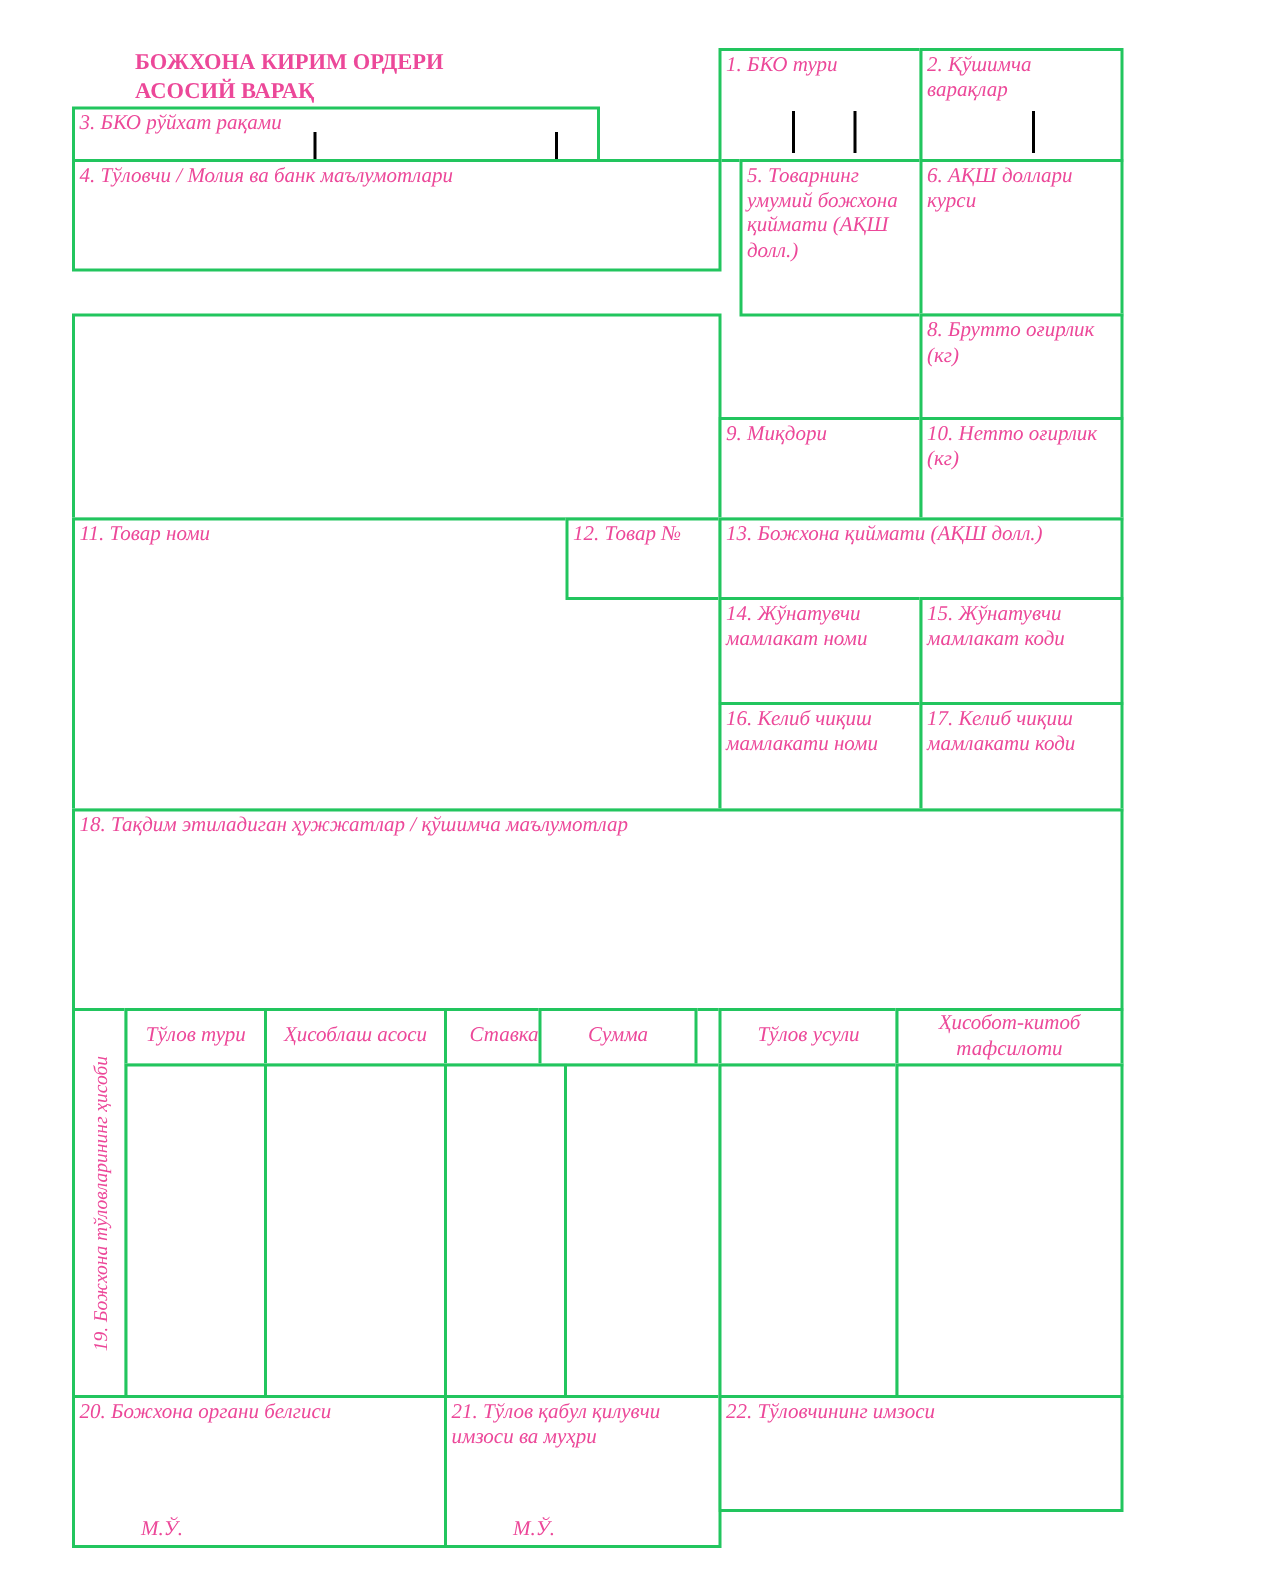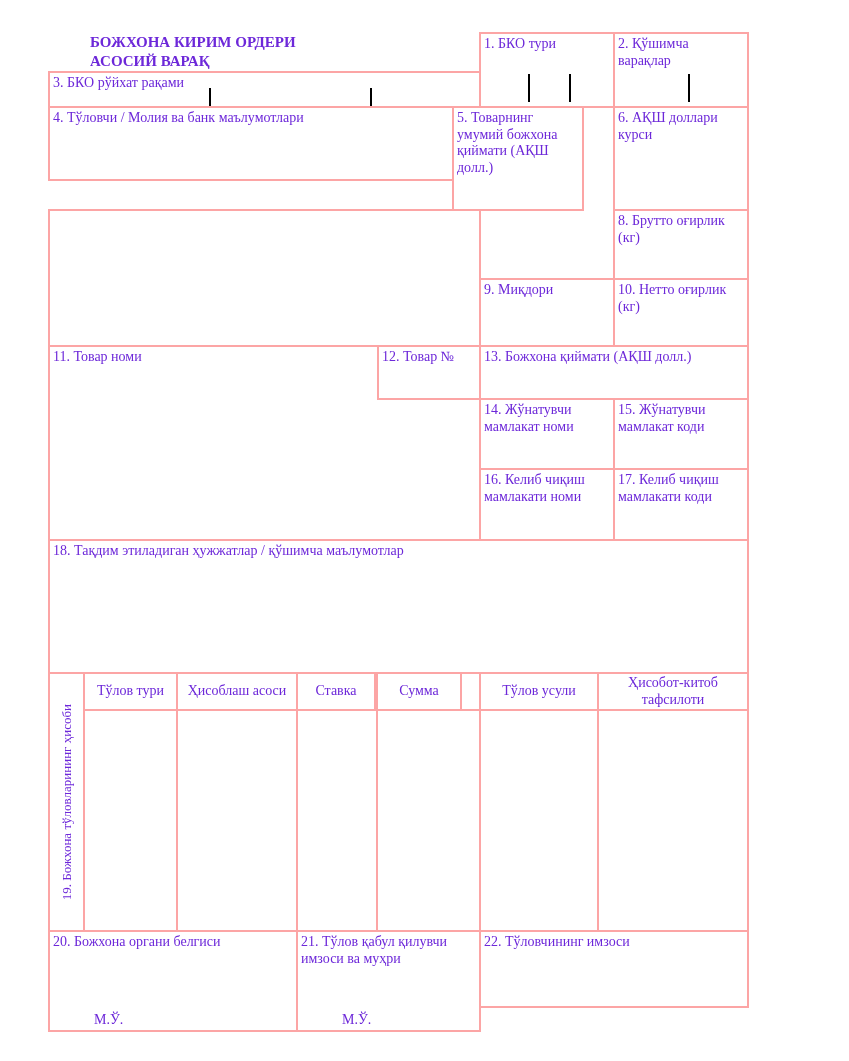--- a/index.html
+++ b/index.html
@@ -6,30 +6,31 @@
     margin: 0;
     padding: 0;
     background: #ffffff;
   }
   #canvas {
     position: relative;
     width: 849px;
     height: 1061px;
     background: #ffffff;
     font-family: "Liberation Serif", "DejaVu Serif", serif;
-    color: #6d28d9;
+    color: #ec4899;
     overflow: hidden;
   }
   .cell {
     position: absolute;
     box-sizing: border-box;
-    border: 2px solid #fca5a5;
+    border: 2px solid #22c55e;
     background: #ffffff;
     font-size: 14px;
     line-height: 1.18;
+    font-style: italic;
   }
   .lbl {
     display: block;
     padding: 2px 4px 0 3px;
   }
   .title {
     position: absolute;
     left: 90px;
     top: 33px;
     font-weight: bold;
@@ -81,32 +82,32 @@
   <div class="cell" style="left:479px;top:32px;width:136px;height:76px">
     <span class="lbl">1. БКО тури</span>
   </div>
   <div class="cell" style="left:613px;top:32px;width:136px;height:76px">
     <span class="lbl">2. Қўшимча варақлар</span>
   </div>
   <div class="tick" style="left:528px;top:74px;height:28px"></div>
   <div class="tick" style="left:569px;top:74px;height:28px"></div>
   <div class="tick" style="left:688px;top:74px;height:28px"></div>
 
-  <div class="cell" style="left:48px;top:71px;width:433px;height:37px">
+  <div class="cell" style="left:48px;top:71px;width:352px;height:37px">
     <span class="lbl">3. БКО рўйхат рақами</span>
   </div>
   <div class="tick" style="left:209px;top:88px;height:18px"></div>
   <div class="tick" style="left:370px;top:88px;height:18px"></div>
 
   <div class="cell" style="left:48px;top:106px;width:433px;height:75px">
     <span class="lbl">4. Тўловчи / Молия ва банк маълумотлари</span>
   </div>
   <div class="cell" style="left:48px;top:209px;width:433px;height:138px"></div>
 
-  <div class="cell" style="left:452px;top:106px;width:132px;height:105px">
+  <div class="cell" style="left:493px;top:106px;width:132px;height:105px">
     <span class="lbl">5. Товарнинг умумий божхона қиймати (АҚШ долл.)</span>
   </div>
   <div class="cell" style="left:613px;top:106px;width:136px;height:105px">
     <span class="lbl">6. АҚШ доллари курси</span>
   </div>
   <div class="cell" style="left:613px;top:209px;width:136px;height:71px">
     <span class="lbl">8. Брутто оғирлик (кг)</span>
   </div>
   <div class="cell" style="left:479px;top:278px;width:136px;height:69px">
     <span class="lbl">9. Миқдори</span>
@@ -147,21 +148,21 @@
 
   <div class="cell hdrcell" style="left:83px;top:672px;width:95px;height:39px">
     <span>Тўлов тури</span>
   </div>
   <div class="cell hdrcell" style="left:176px;top:672px;width:122px;height:39px">
     <span>Ҳисоблаш асоси</span>
   </div>
   <div class="cell hdrcell" style="left:296px;top:672px;width:80px;height:39px">
     <span>Ставка</span>
   </div>
-  <div class="cell hdrcell" style="left:376px;top:672px;width:86px;height:39px">
+  <div class="cell hdrcell" style="left:359px;top:672px;width:106px;height:39px">
     <span>Сумма</span>
   </div>
   <div class="cell hdrcell" style="left:479px;top:672px;width:120px;height:39px">
     <span>Тўлов усули</span>
   </div>
   <div class="cell hdrcell" style="left:597px;top:672px;width:152px;height:39px">
     <span>Ҳисобот-китоб тафсилоти</span>
   </div>
 
   <div class="cell" style="left:83px;top:709px;width:95px;height:223px"></div>

